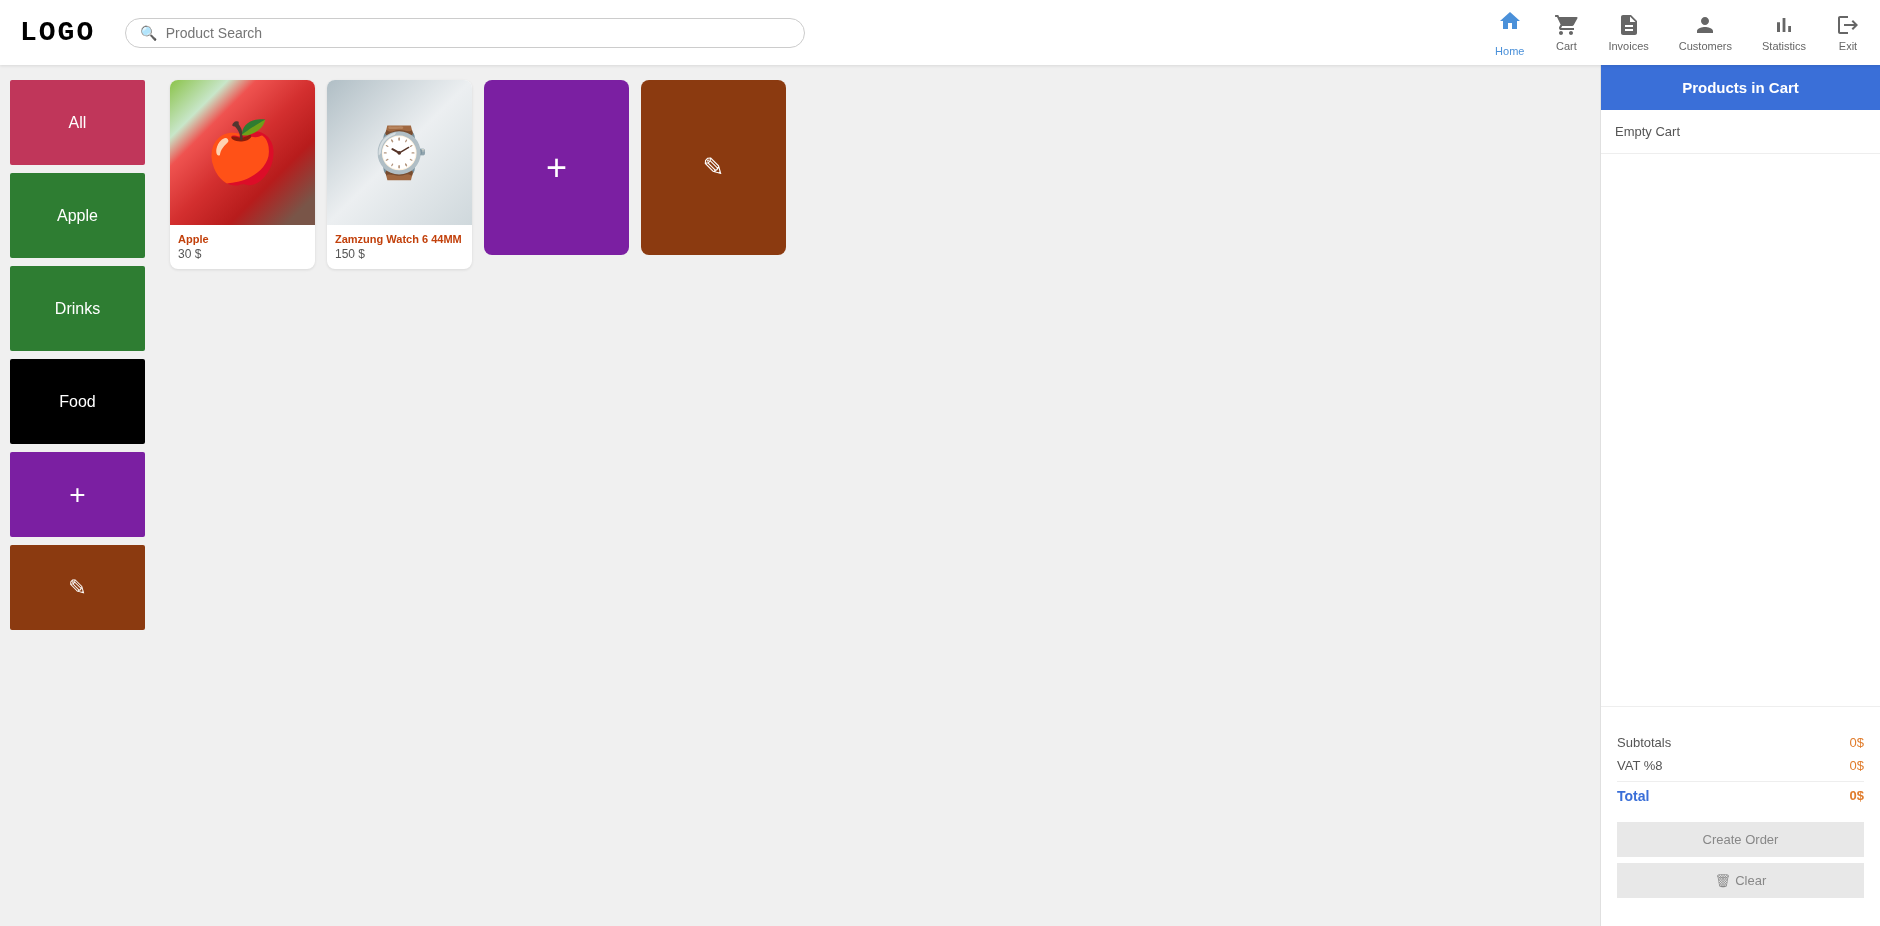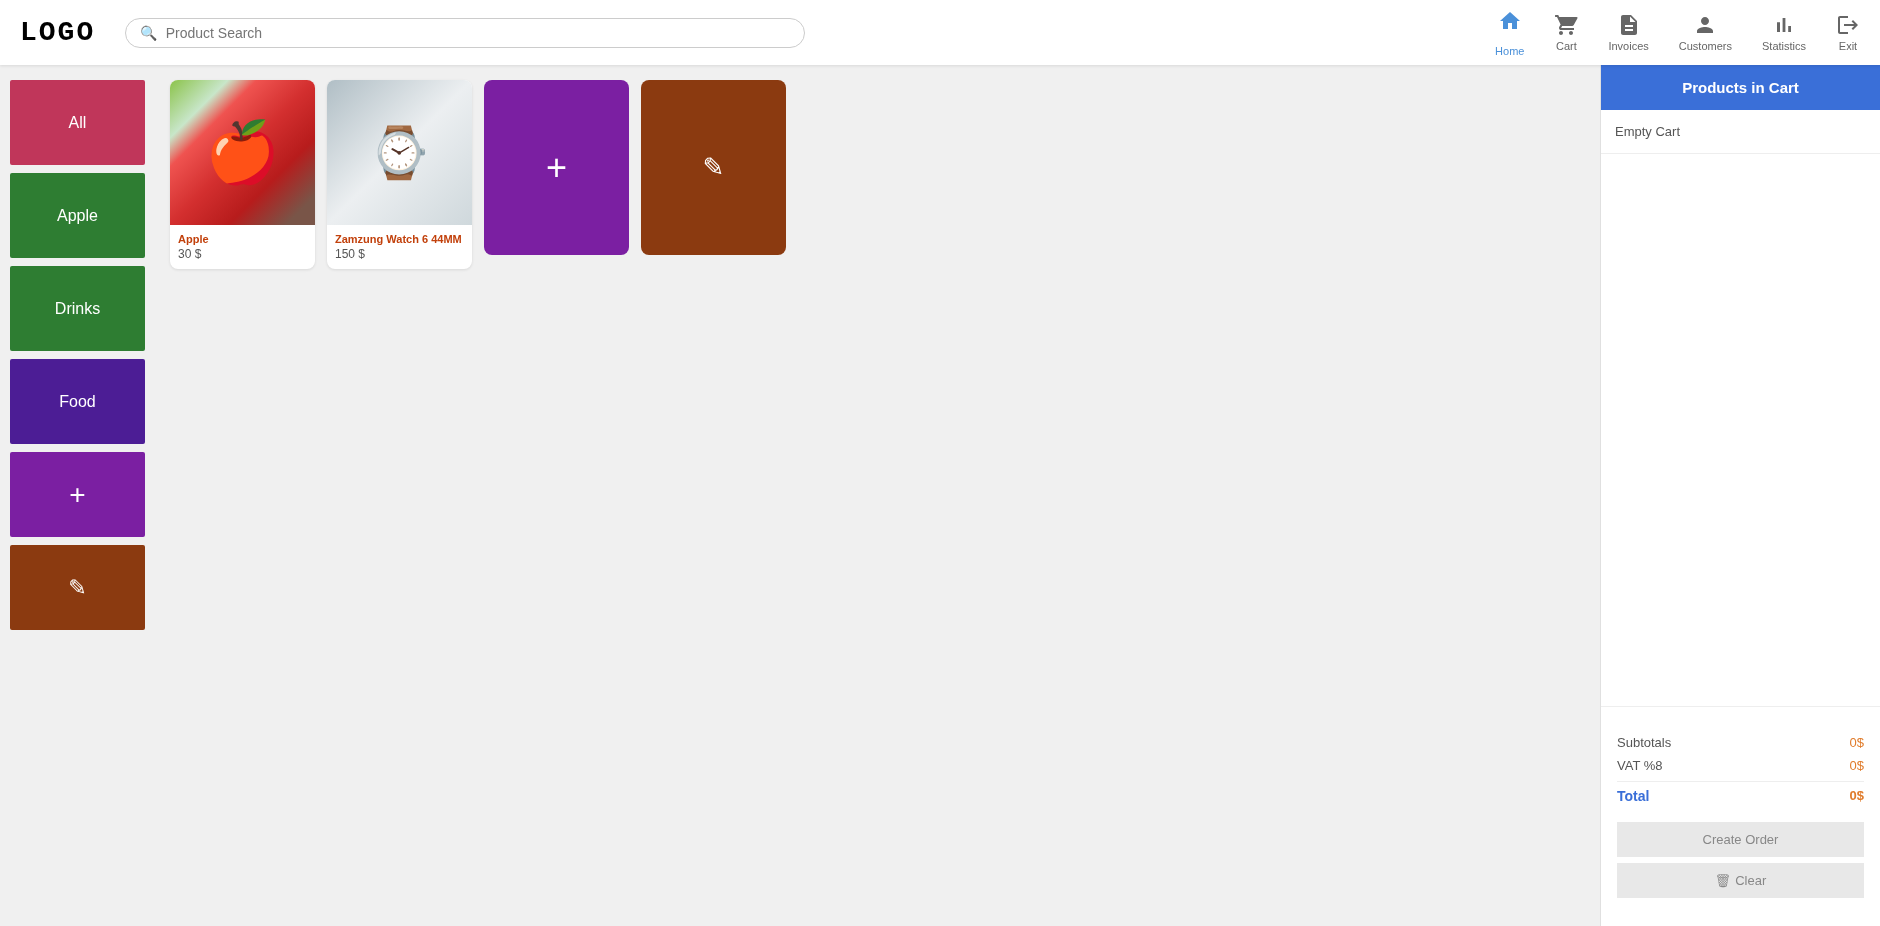--- a/index.html
+++ b/index.html
@@ -298,21 +298,21 @@
   <aside class="sidebar">
     <button class="sidebar-btn" style="background:#c0365a;">
       <span>All</span>
     </button>
     <button class="sidebar-btn" style="background:#2e7d32;">
       <span>Apple</span>
     </button>
     <button class="sidebar-btn" style="background:#2e7d32;">
       <span>Drinks</span>
     </button>
-    <button class="sidebar-btn" style="background:#4c1d95;">
+    <button class="sidebar-btn" style="background:#000000;">
       <span>Food</span>
     </button>
     <button class="sidebar-btn" style="background:#7b1fa2; font-size:28px;">
       <span>+</span>
     </button>
     <button class="sidebar-btn" style="background:#8b3a10; font-size:22px;">
       <span>✎</span>
     </button>
   </aside>
 

